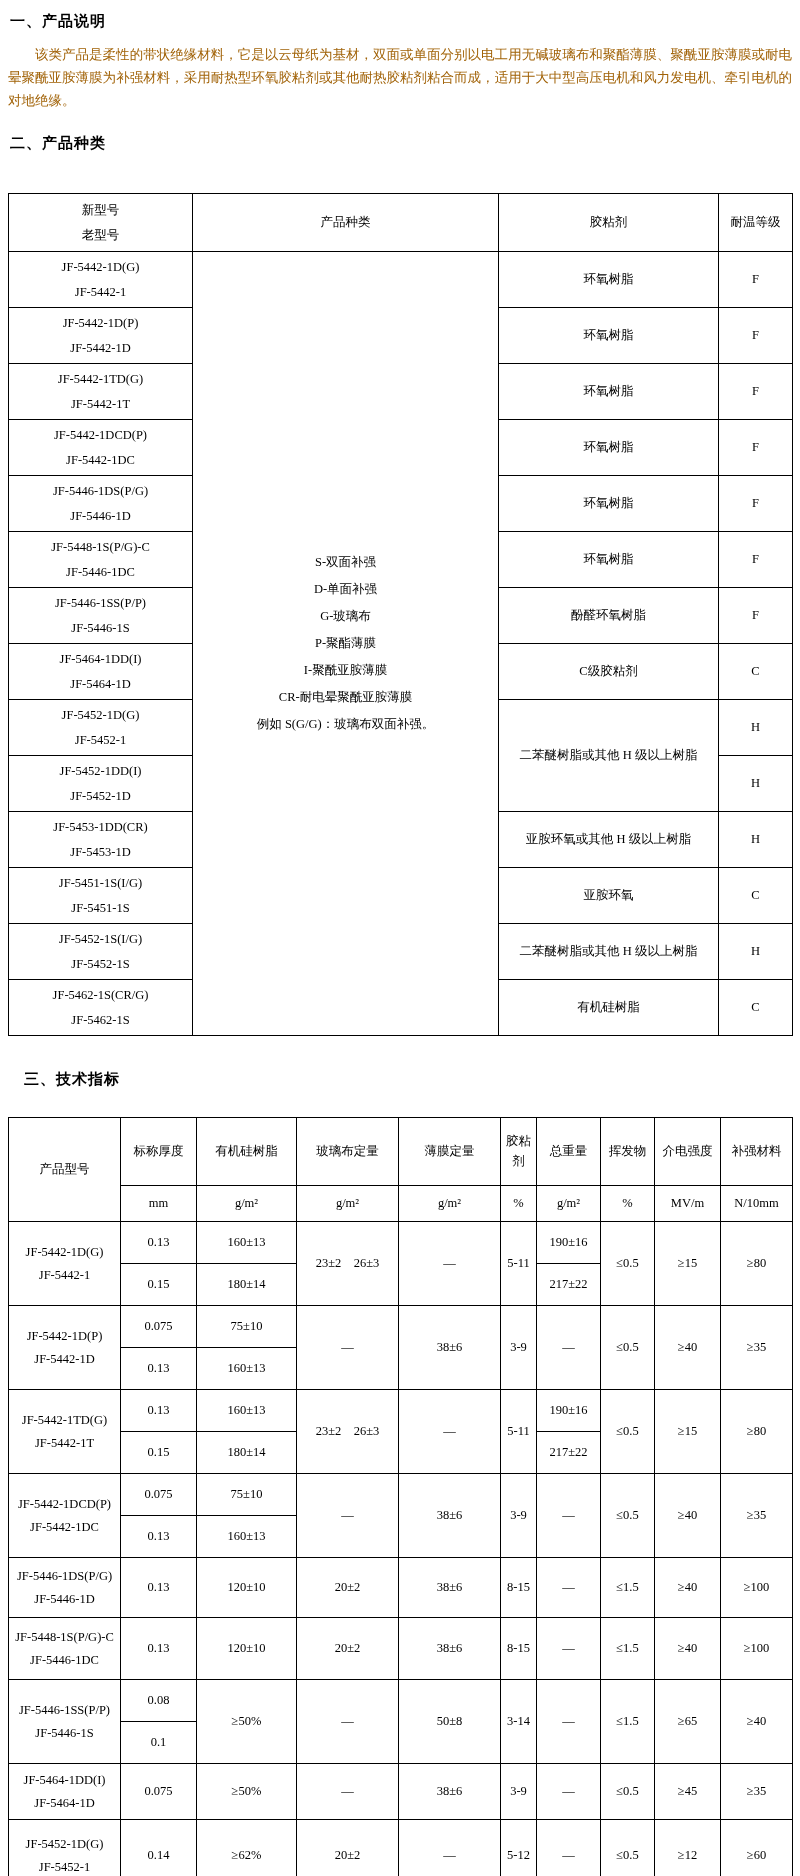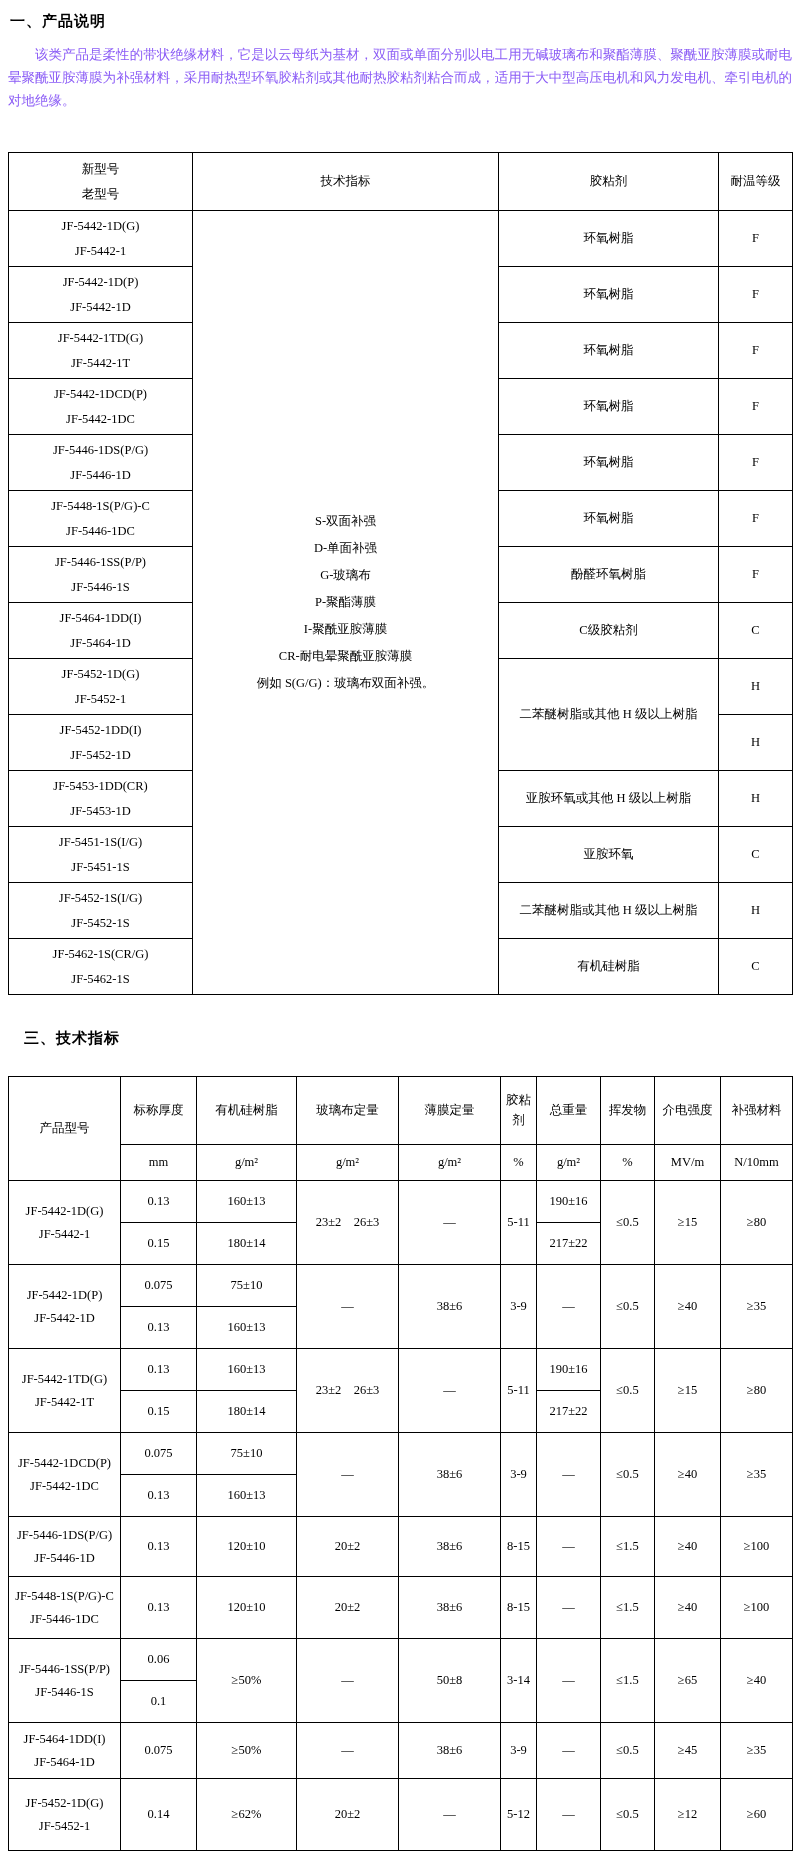--- a/index.html
+++ b/index.html
@@ -14,21 +14,21 @@
     font-size: 15px; font-weight: 700; color: #000;
     font-family: "DejaVu Sans", "Liberation Sans", sans-serif;
     letter-spacing: 1px;
   }
   .s1t { margin: 6px 0 12px 2px; }
   .s2t { margin: 22px 0 0 2px; }
   .s3t { margin: 34px 0 0 16px; }
 
   .para {
     font-size: 13.5px; line-height: 23px; text-indent: 2em;
-    text-align: justify; margin: 0; color: #8b5cf6;
+    text-align: justify; margin: 0; color: #a16207;
   }
 
   table {
     border-collapse: collapse; table-layout: fixed; width: 784px;
     background: #fff;
   }
   .t2 { margin-top: 40px; }
   .t3 { margin-top: 28px; }
   td {
     border: 1px solid #000; text-align: center; vertical-align: middle;
@@ -50,35 +50,36 @@
   .reinforce .ln { line-height: 27px; text-align: center; }
 </style>
 </head>
 <body>
 
 <div class="page">
 
   <h1 class="sec-title s1t">一、产品说明</h1>
   <p class="para">该类产品是柔性的带状绝缘材料，它是以云母纸为基材，双面或单面分别以电工用无碱玻璃布和聚酯薄膜、聚酰亚胺薄膜或耐电晕聚酰亚胺薄膜为补强材料，采用耐热型环氧胶粘剂或其他耐热胶粘剂粘合而成，适用于大中型高压电机和风力发电机、牵引电机的对地绝缘。</p>
 
+  <h1 class="sec-title s2t">二、产品种类</h1>
 
   <table class="t2">
     <colgroup>
         <col style="width:184px">
         <col style="width:306px">
         <col style="width:220px">
         <col style="width:74px">
       </colgroup>
     <tbody>
         <tr class="hr">
       <td class="model">
         <div class="ln">新型号</div>
         <div class="ln">老型号</div>
       </td>
-      <td>技术指标</td>
+      <td>产品种类</td>
       <td>胶粘剂</td>
       <td>耐温等级</td>
     </tr>
     <tr class="dr">
       <td class="model">
         <div class="ln">JF-5442-1D(G)</div>
         <div class="ln">JF-5442-1</div>
       </td>
       <td class="reinforce" rowspan="14">
         <div class="ln">S-双面补强</div>
@@ -350,21 +351,21 @@
       <td>≤1.5</td>
       <td>≥40</td>
       <td>≥100</td>
     </tr>
 
     <tr class="sub">
       <td class="model" rowspan="2">
         <div class="ln">JF-5446-1SS(P/P)</div>
         <div class="ln">JF-5446-1S</div>
       </td>
-      <td>0.06</td>
+      <td>0.08</td>
       <td rowspan="2">≥50%</td>
       <td rowspan="2">—</td>
       <td rowspan="2">50±8</td>
       <td rowspan="2">3-14</td>
       <td rowspan="2">—</td>
       <td rowspan="2">≤1.5</td>
       <td rowspan="2">≥65</td>
       <td rowspan="2">≥40</td>
     </tr>
     <tr class="sub">

